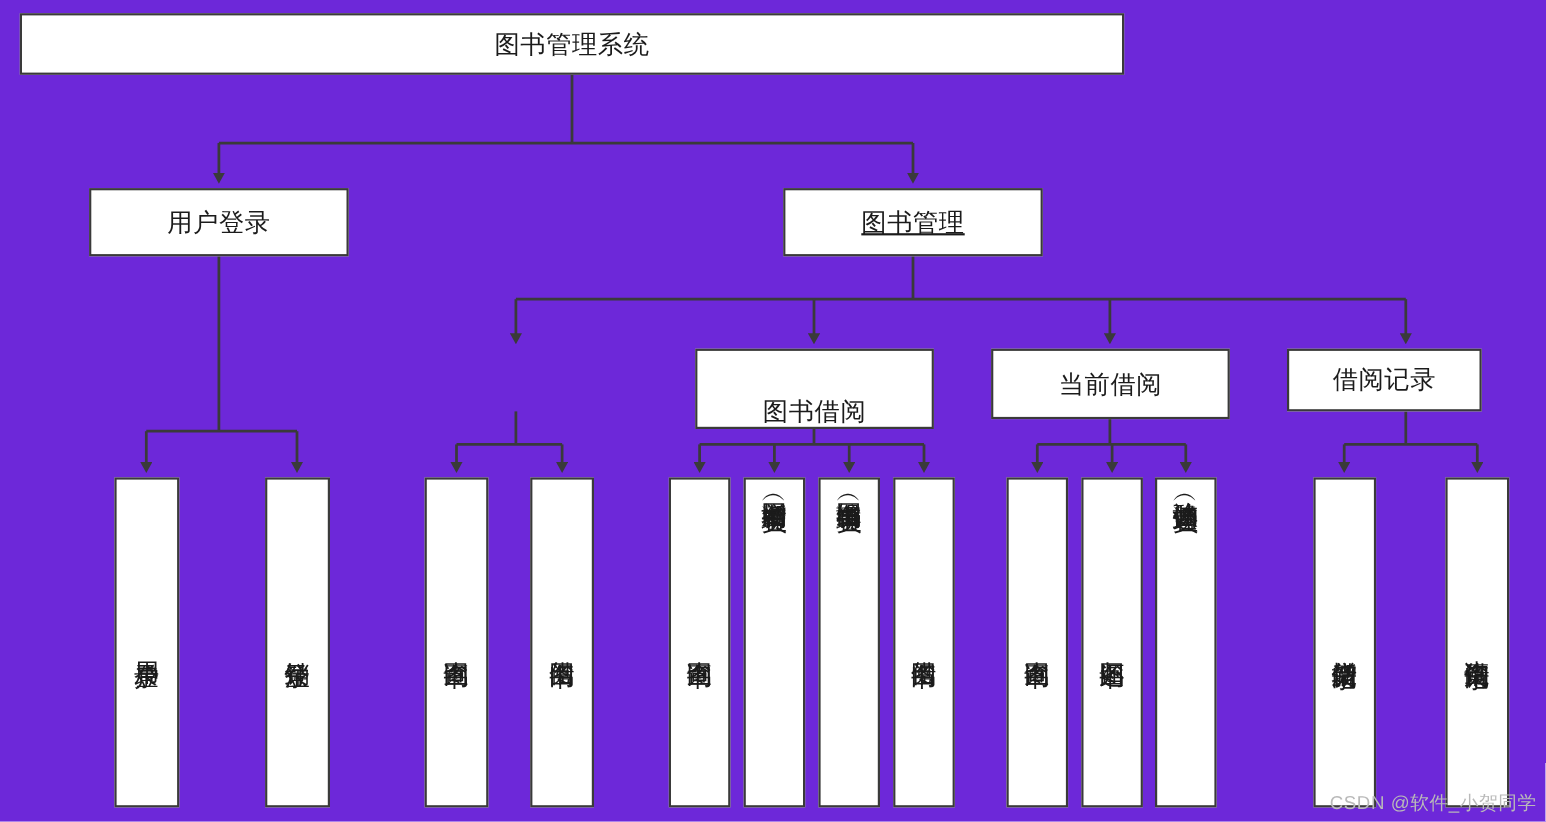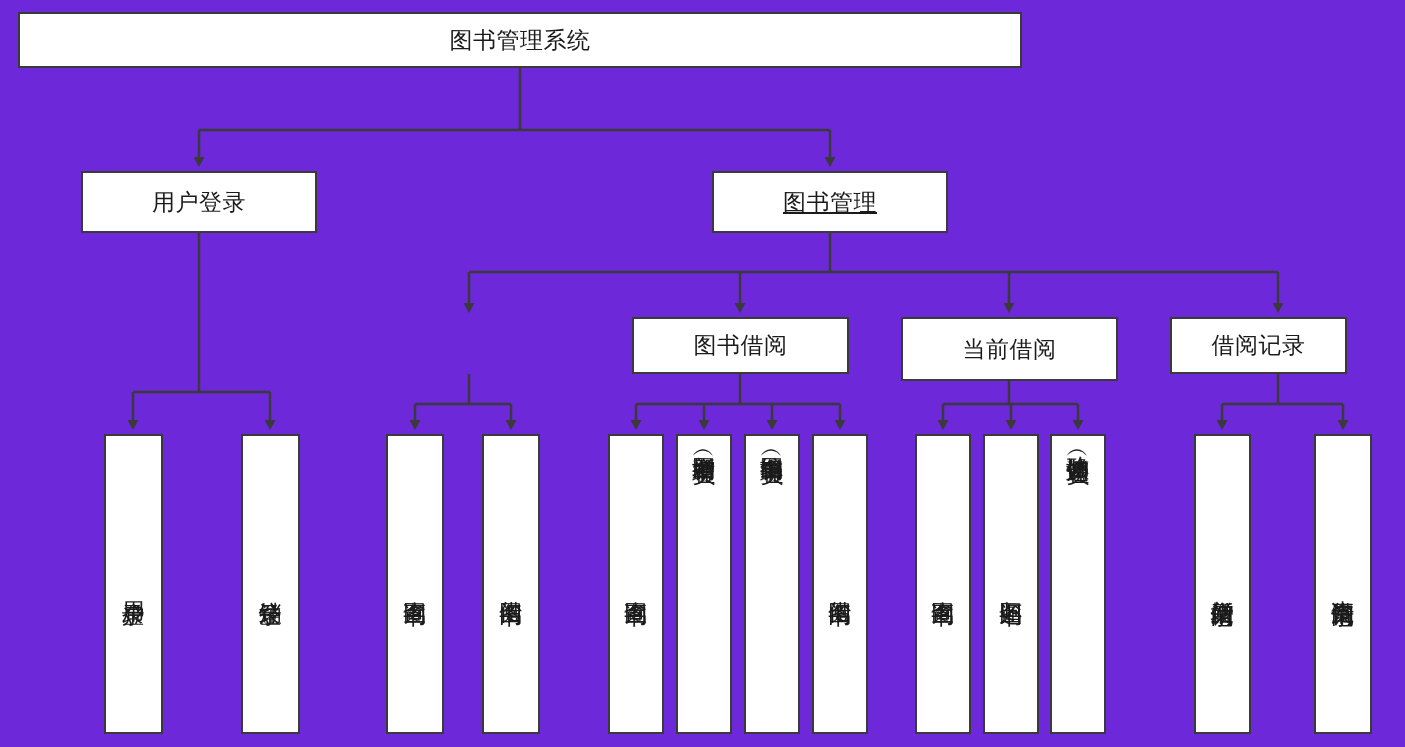--- a/index.html
+++ b/index.html
@@ -133,21 +133,21 @@
     <span class="label">图书管理系统</span>
   </div>
 
   <div class="node node-h" style="left:81px; top:171px; width:236px; height:62px;">
     <span class="label">用户登录</span>
   </div>
   <div class="node node-h" style="left:712px; top:171px; width:236px; height:62px;text-decoration:underline;">
     <span class="label">图书管理</span>
   </div>
 
-  <div class="node node-h" style="left:632px; top:317px; width:217px; height:57px;">
+  <div class="node node-h" style="left:632px; top:317px; width:217px; height:73px;align-items:flex-end;">
     <span class="label">图书借阅</span>
   </div>
   <div class="node node-h" style="left:901px; top:317px; width:217px; height:64px;">
     <span class="label">当前借阅</span>
   </div>
   <div class="node node-h" style="left:1170px; top:317px; width:177px; height:57px;">
     <span class="label">借阅记录</span>
   </div>
 
   <div class="node node-v center" style="left:104px; top:434px; width:59px; height:300px;">
@@ -183,14 +183,15 @@
   <div class="node node-v" style="left:1050px; top:434px; width:56px; height:300px;">
     <span class="label">确认归还（管理员）</span>
   </div>
   <div class="node node-v center" style="left:1194px; top:434px; width:57px; height:300px;">
     <span class="label">新增借阅记录</span>
   </div>
   <div class="node node-v center" style="left:1314px; top:434px; width:58px; height:300px;">
     <span class="label">查询借阅记录</span>
   </div>
 
+  <div id="watermark">CSDN @软件_小贺同学</div>
 
 </div>
 
 </body></html>

